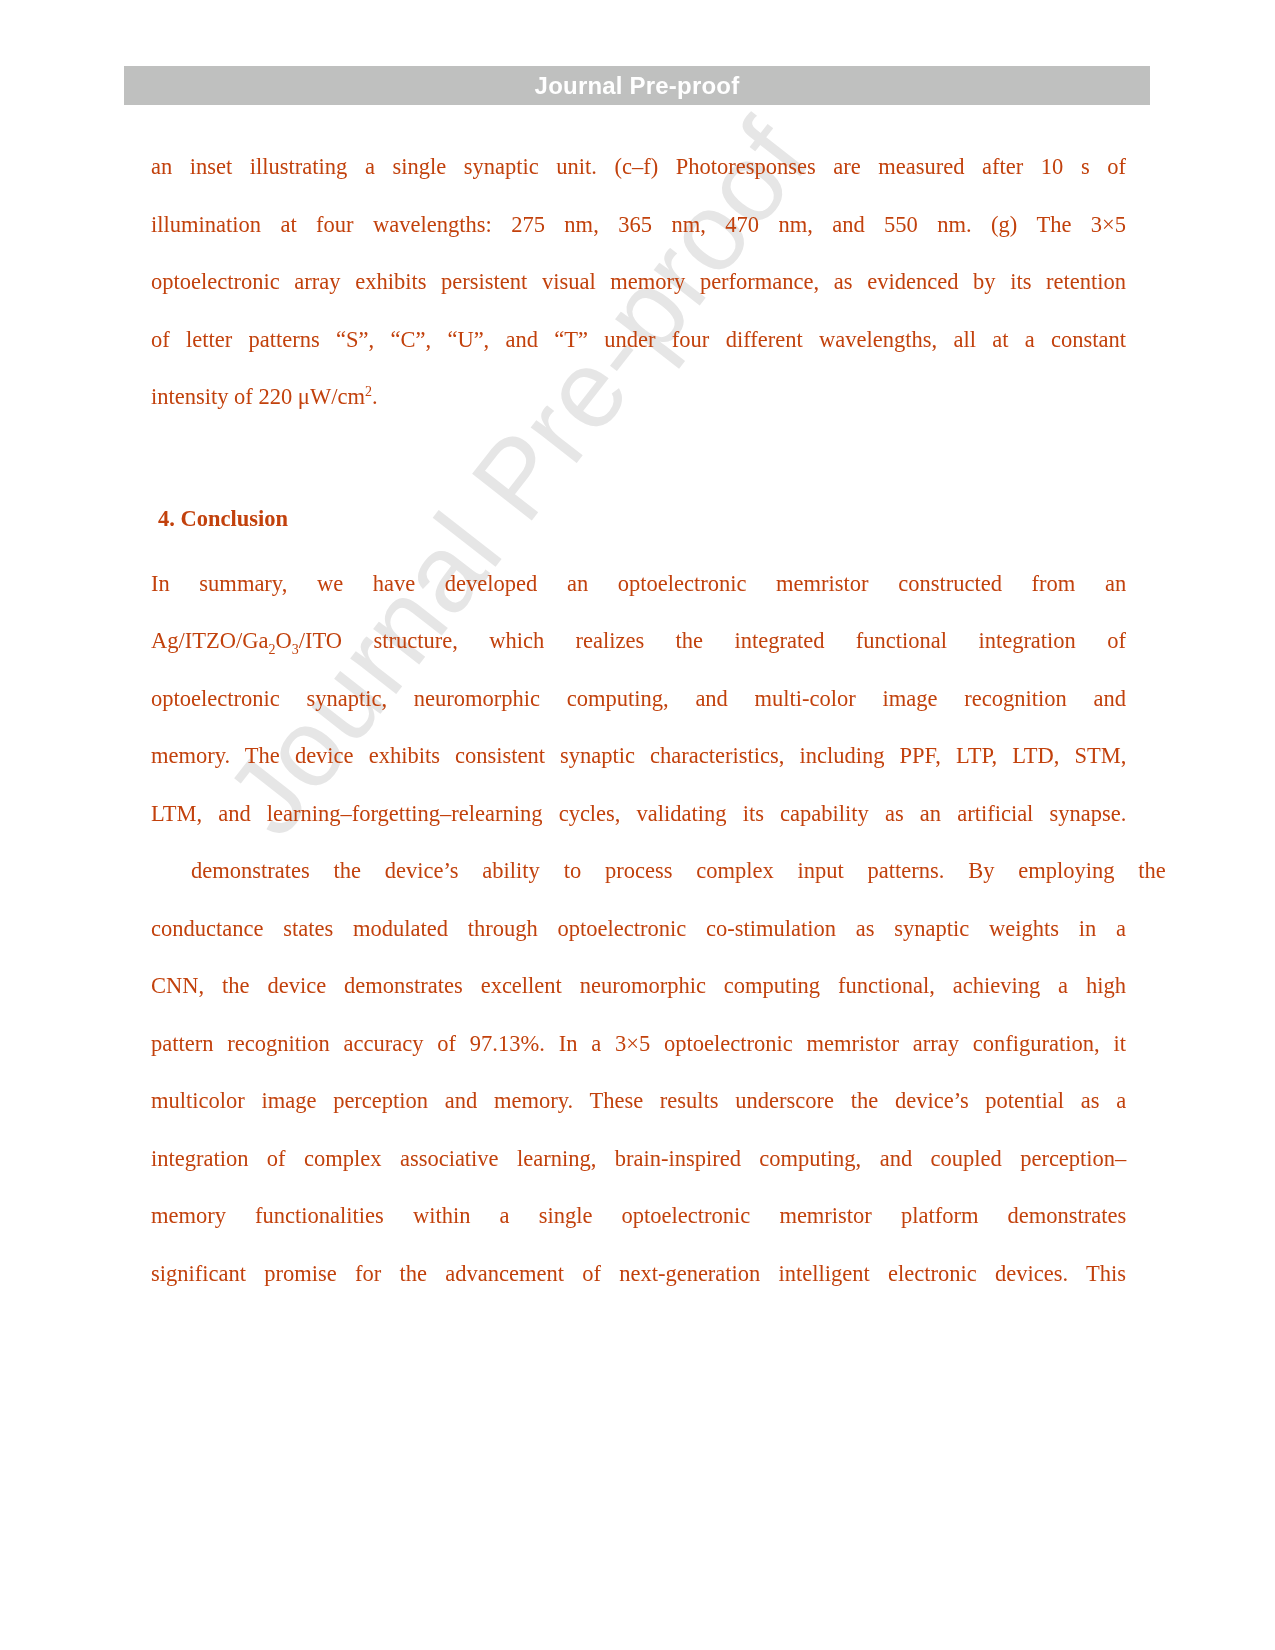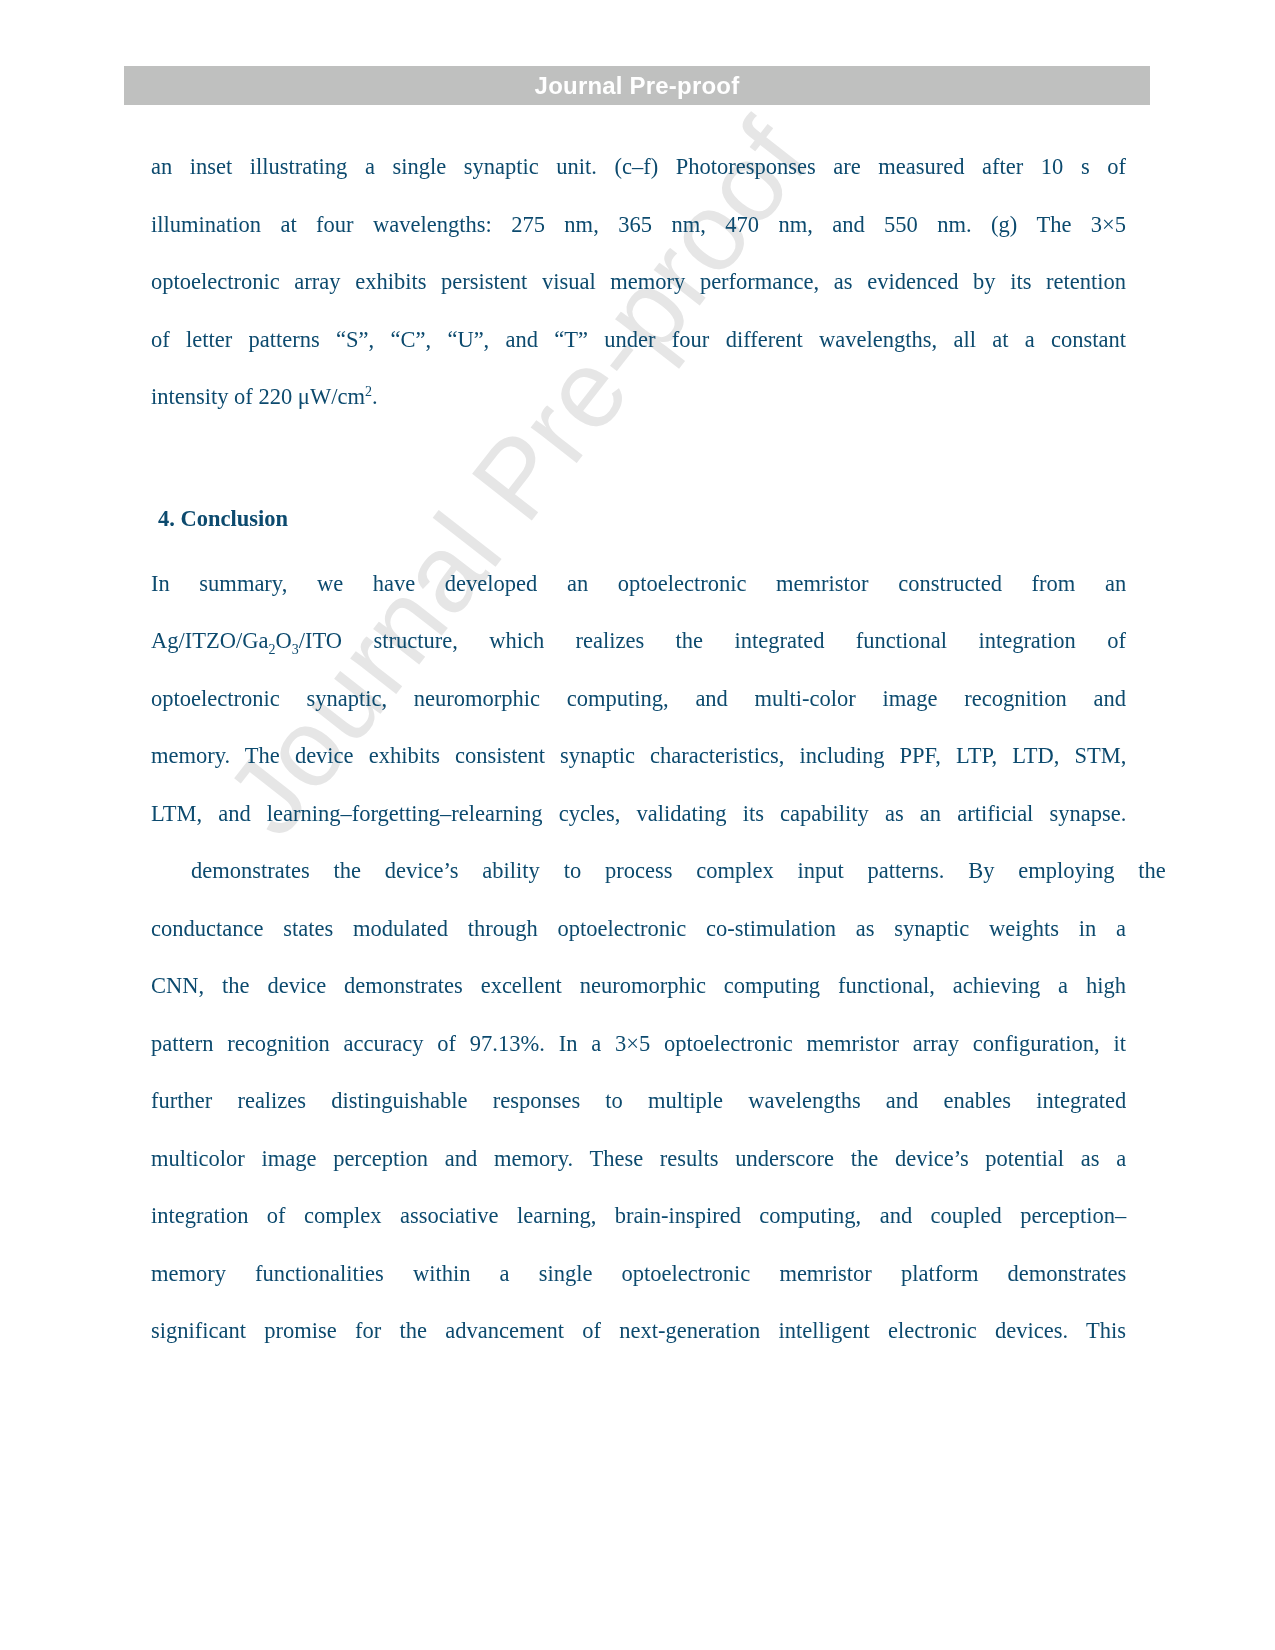--- a/index.html
+++ b/index.html
@@ -7,21 +7,21 @@
   .header-bar {
     position: absolute; left: 124px; top: 66px; width: 1026px; height: 39px;
     background: #bfc0bf; display: flex; align-items: center; justify-content: center;
   }
   .header-title {
     color: #ffffff; font-family: "Liberation Sans", sans-serif; font-weight: bold;
     font-size: 24px; letter-spacing: 0.2px;
   }
   .content {
     position: absolute; left: 151px; top: 138px; width: 975px;
-    font-family: "Liberation Serif", serif; font-size: 22.5px; color: #0c4a6e;
+    font-family: "Liberation Serif", serif; font-size: 22.5px; color: #c2410c;
     line-height: 57.5px;
   }
   .para { margin: 0; text-align: justify; text-align-last: justify; }
   .line { display: block; text-align: justify; text-align-last: justify; height: 57.5px; white-space: nowrap; }
   .line.left { text-align-last: left; }
   .section-heading {
     margin: 7px; font-weight: bold; font-size: 22.5px; height: 57.5px;
   }
   .spacer { height: 57.5px; }
   sub, sup { font-size: 14px; line-height: 0; }
@@ -58,19 +58,18 @@
   <div class="para">
     <span class="line" style="white-space: nowrap; display: block; word-spacing: 24px;">In summary, we have developed an optoelectronic memristor constructed from an</span>
     <span class="line" style="white-space: nowrap; display: block; word-spacing: 22.8889px;"><span>Ag/ITZO/Ga</span><sub>2</sub><span>O</span><sub>3</sub><span>/ITO  structure, which realizes the integrated functional integration of</span></span>
     <span class="line" style="white-space: nowrap; display: block; word-spacing: 21.125px;">optoelectronic synaptic, neuromorphic computing, and multi-color image recognition and</span>
     <span class="line" style="white-space: nowrap; display: block; word-spacing: 9.45455px;">memory. The device exhibits consistent synaptic characteristics, including PPF, LTP, LTD, STM,</span>
     <span class="line" style="white-space: nowrap; display: block; word-spacing: 10.5px;">LTM, and learning–forgetting–relearning cycles, validating its capability as an artificial synapse.</span>
     <span class="line" style="white-space: nowrap; display: block; word-spacing: 18.1818px; margin-left: 40px;">demonstrates the device’s ability to process complex input patterns. By employing the</span>
     <span class="line" style="white-space: nowrap; display: block; word-spacing: 14.1px;">conductance states modulated through optoelectronic co-stimulation as synaptic weights in a</span>
     <span class="line" style="white-space: nowrap; display: block; word-spacing: 10px;">CNN, the device demonstrates excellent neuromorphic computing functional, achieving a high</span>
     <span class="line" style="white-space: nowrap; display: block; word-spacing: 8.16667px;">pattern recognition accuracy of 97.13%. In a 3×5 optoelectronic memristor array configuration, it</span>
-    <span class="line" style="white-space: nowrap; display: block; word-spacing: 19.5556px;">further realizes distinguishable responses to multiple wavelengths and enables integrated</span>
     <span class="line" style="white-space: nowrap; display: block; word-spacing: 11.0833px;">multicolor image perception and memory. These results underscore the device’s potential as a</span>
     <span class="line" style="white-space: nowrap; display: block; word-spacing: 12.7778px;">integration of complex associative learning, brain-inspired computing, and coupled perception–</span>
     <span class="line" style="white-space: nowrap; display: block; word-spacing: 23.5px;">memory functionalities within a single optoelectronic memristor platform demonstrates</span>
     <span class="line" style="white-space: nowrap; display: block; word-spacing: 12.6px;">significant promise for the advancement of next-generation intelligent electronic devices. This</span>
   </div>
 </div>
 
 </body></html>

